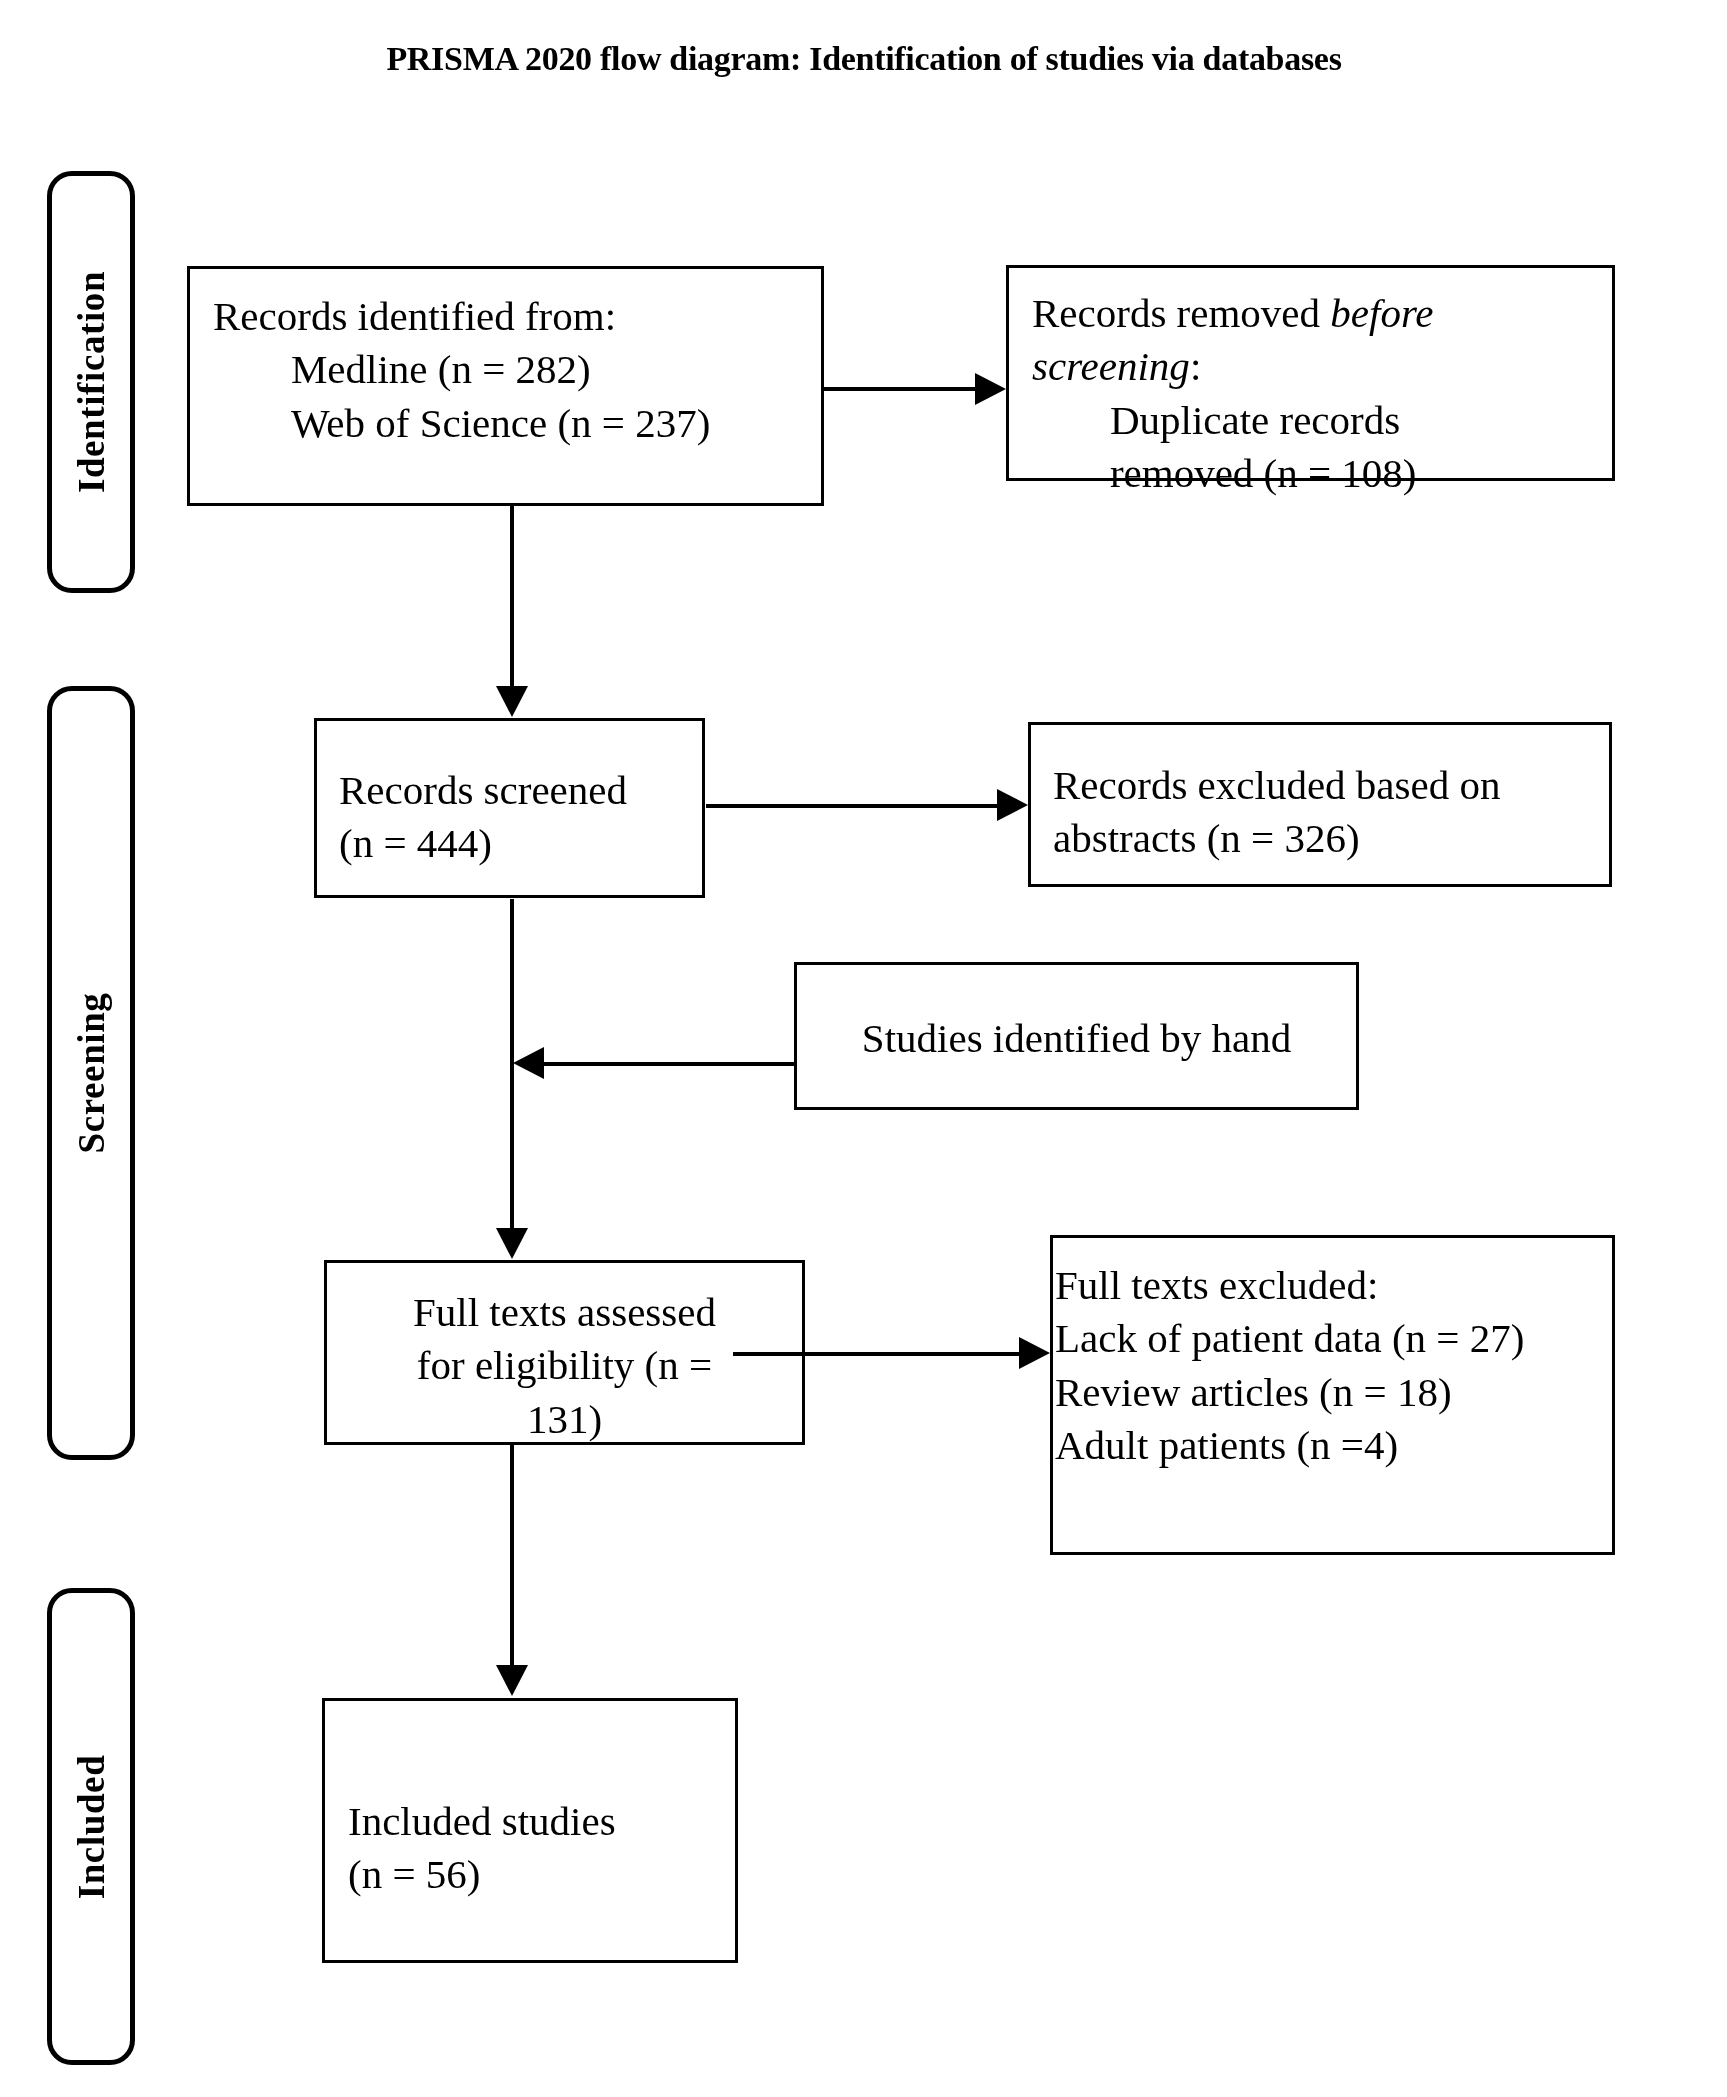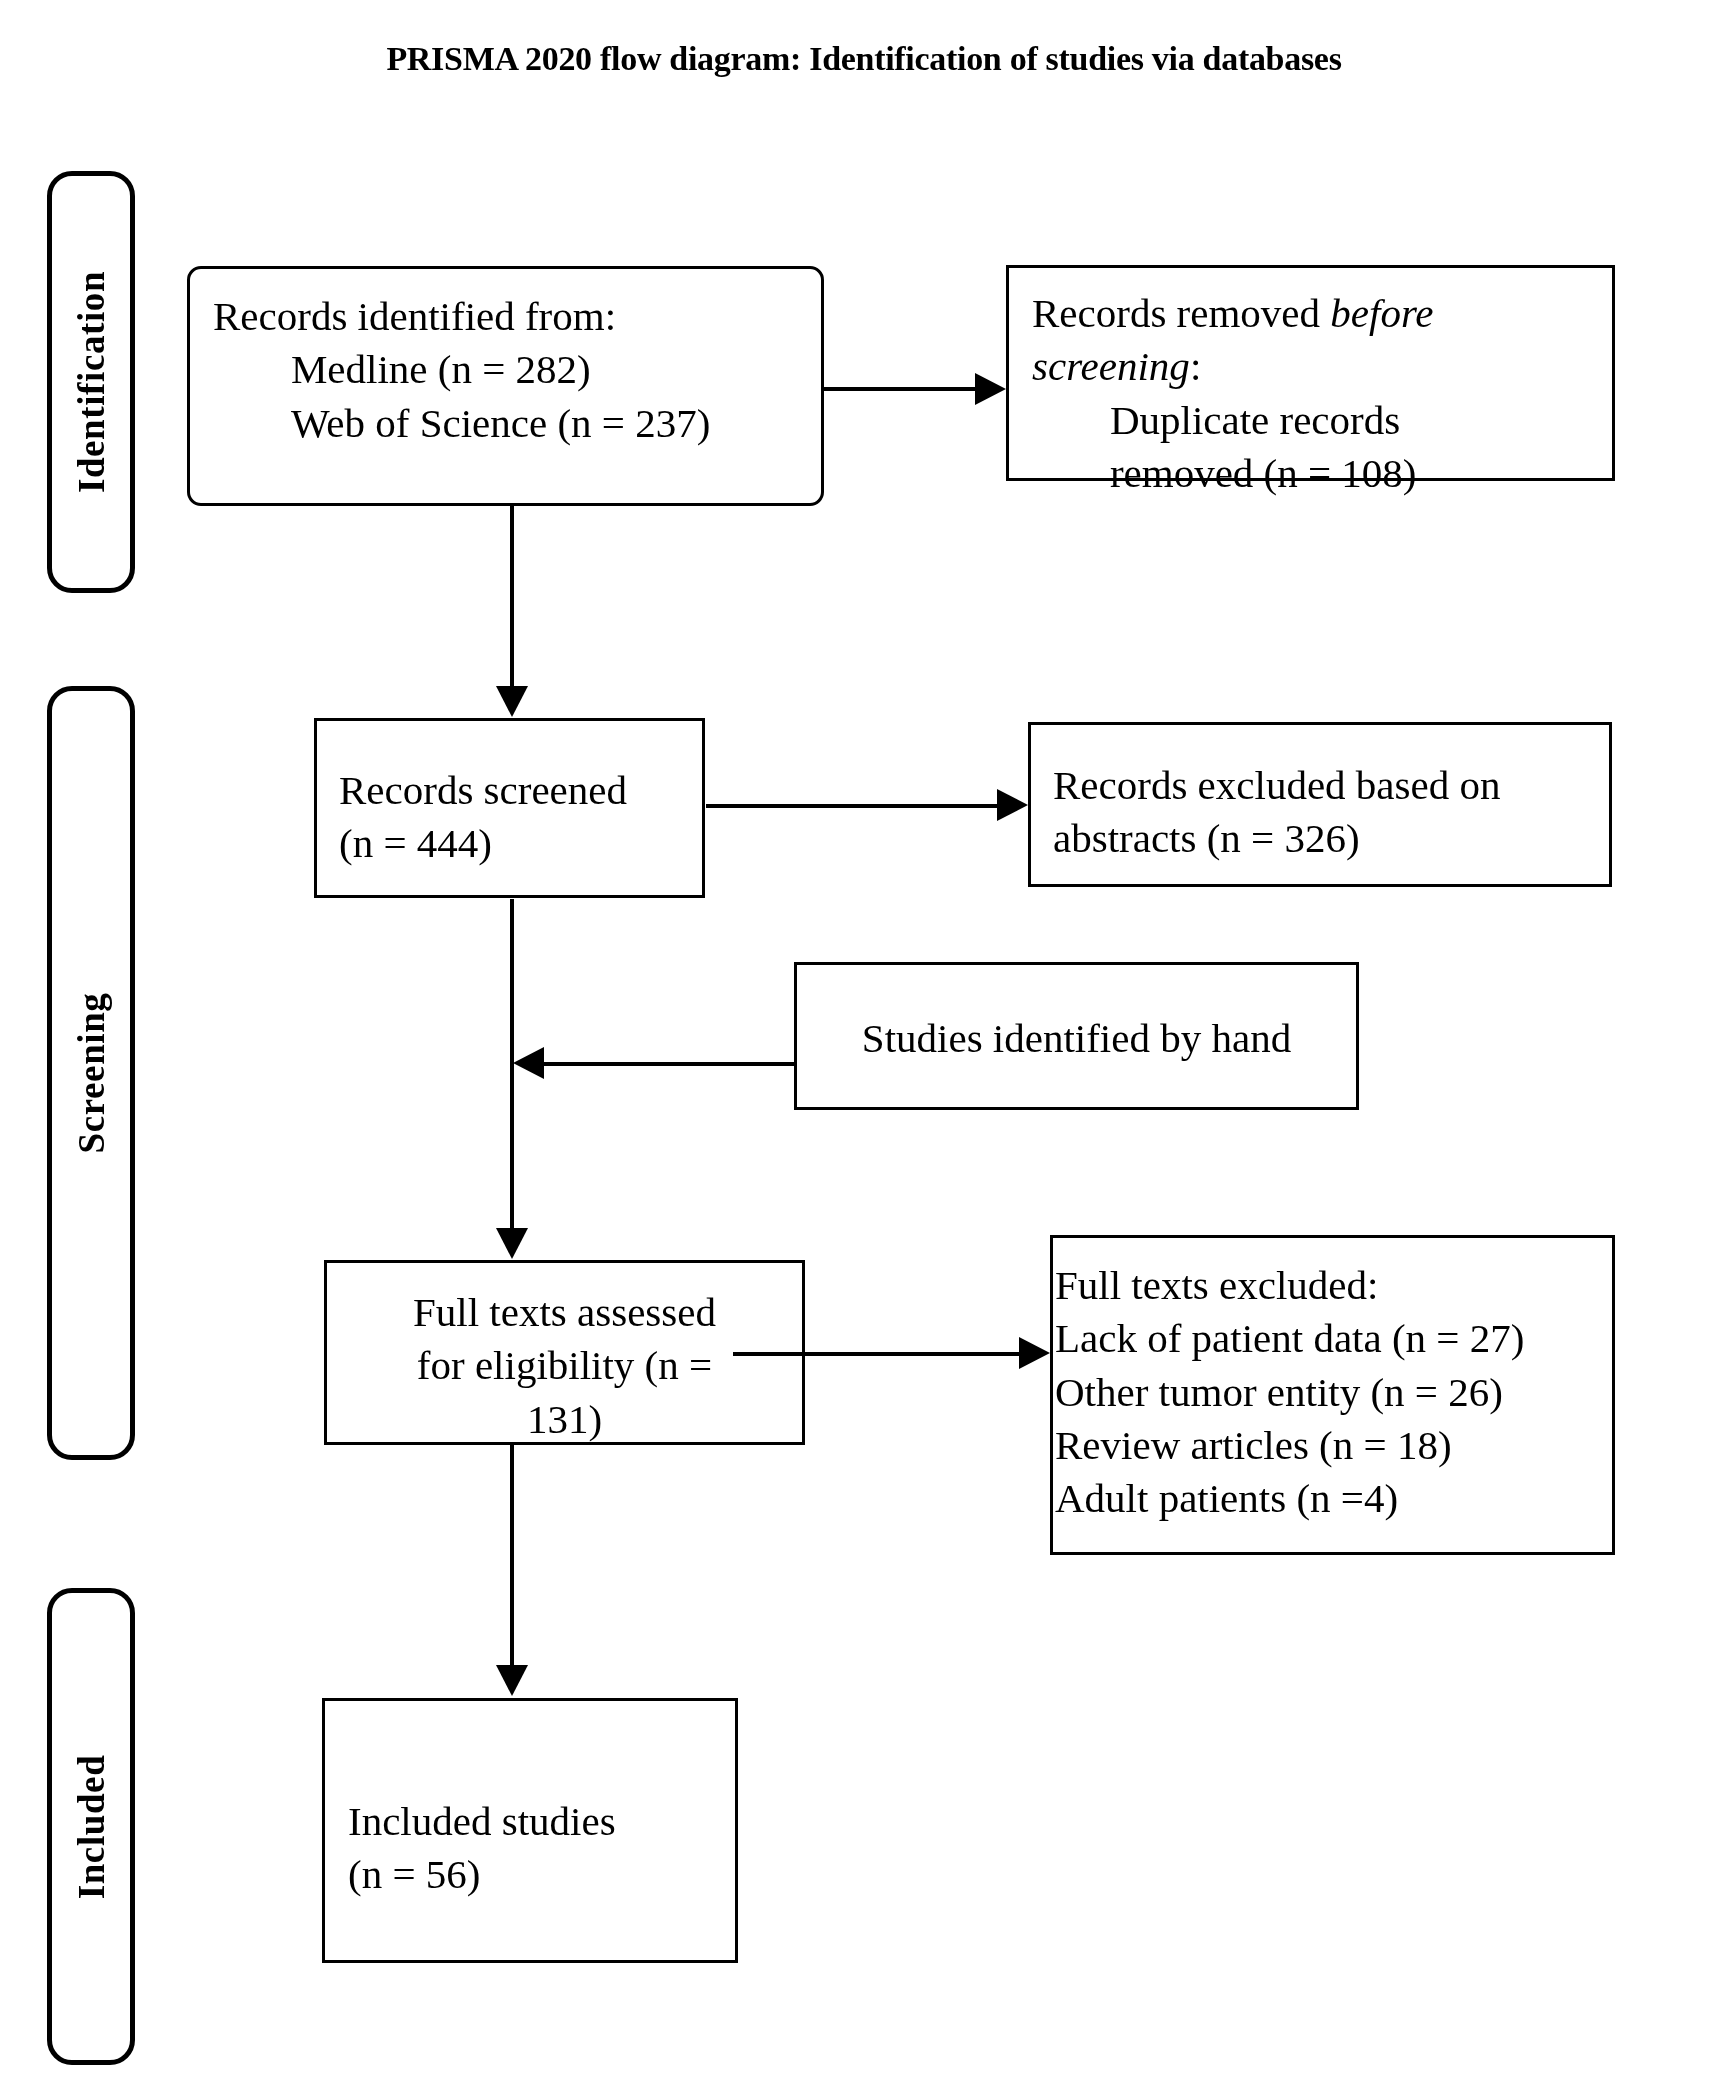--- a/index.html
+++ b/index.html
@@ -124,21 +124,21 @@
   </div>
 
   <div class="stage-band" style="top:686px; height:774px;">
     <span class="stage-band-label">Screening</span>
   </div>
 
   <div class="stage-band" style="top:1588px; height:477px;">
     <span class="stage-band-label">Included</span>
   </div>
 
-  <div class="flow-box" style="left:187px; top:266px; width:637px; height:240px;border-radius:14px;">
+  <div class="flow-box" style="left:187px; top:266px; width:637px; height:240px;">
     <div class="box-text" style="top:21px; left:23px;">
       <span class="line">Records identified from:</span>
       <span class="line indent-1">Medline (n = 282)</span>
       <span class="line indent-1">Web of Science (n = 237)</span>
     </div>
   </div>
 
   <div class="flow-box" style="left:1006px; top:265px; width:609px; height:216px;">
     <div class="box-text" style="top:19px; left:23px;">
       <span class="line"><span>Records removed </span><span class="ital">before</span></span>
@@ -188,21 +188,20 @@
       <span class="line">Full texts assessed</span>
       <span class="line">for eligibility (n =</span>
       <span class="line">131)</span>
     </div>
   </div>
 
   <div class="flow-box" style="left:1050px; top:1235px; width:565px; height:320px;">
     <div class="box-text" style="top:21px; left:2px;">
       <span class="line">Full texts excluded:</span>
       <span class="line">Lack of patient data (n = 27)</span>
-      <span class="line">Other tumor entity (n = 26)</span>
       <span class="line">Review articles (n = 18)</span>
       <span class="line">Adult patients (n =4)</span>
     </div>
   </div>
 
   <div class="conn-h" style="left:733px; top:1352px; width:287px;"></div>
   <div class="arrow-right" style="left:1019px; top:1337px;"></div>
 
   <div class="conn-v" style="left:510px; top:1444px; height:223px;"></div>
   <div class="arrow-down" style="left:496px; top:1665px;"></div>

